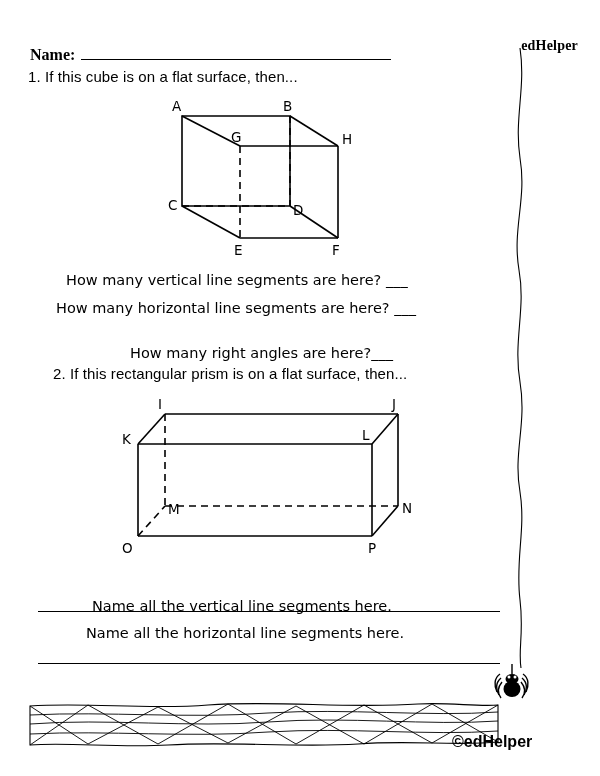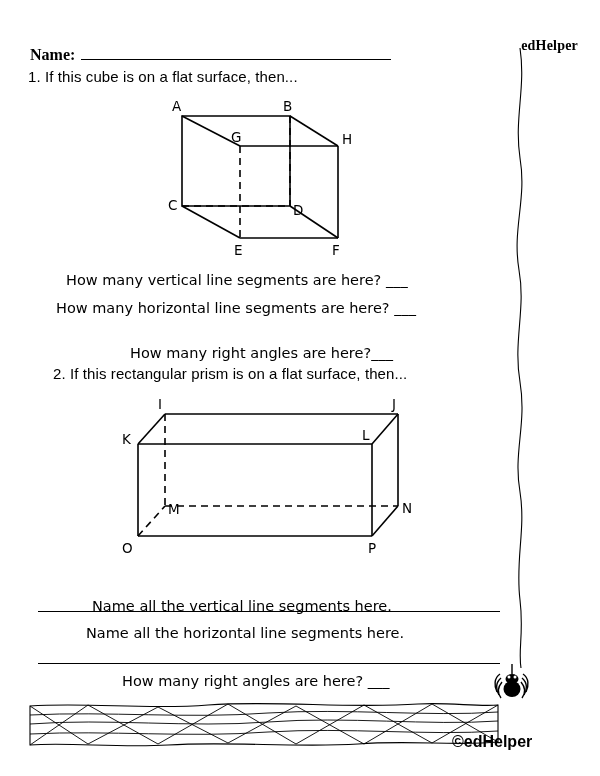--- a/index.html
+++ b/index.html
@@ -201,21 +201,20 @@
       <text class="vlabel" x="292" y="117">N</text>
       <text class="vlabel" x="12" y="157">O</text>
       <text class="vlabel" x="258" y="157">P</text>
     </svg>
   </div>
 
   <div class="prompt" id="q2-p1">Name all the vertical line segments here.</div>
   <div class="blank-rule" id="rule1"></div>
   <div class="prompt" id="q2-p2">Name all the horizontal line segments here.</div>
   <div class="blank-rule" id="rule2"></div>
-  <div class="prompt" id="q2-p3">How many right angles are here? ___</div>
 
   <div id="thread">
     <svg width="40" height="620" viewBox="0 0 40 620">
       <path d="M20 0 C26 40 14 70 20 110 C27 152 12 180 19 222 C26 262 13 292 20 334
                C27 376 13 404 20 444 C26 482 15 512 20 552 C24 584 18 602 21 620" fill="none" stroke="#000" stroke-width="1.1"></path>
     </svg>
   </div>
 
   <div id="spider">
     <svg width="40" height="42" viewBox="0 0 40 42">

